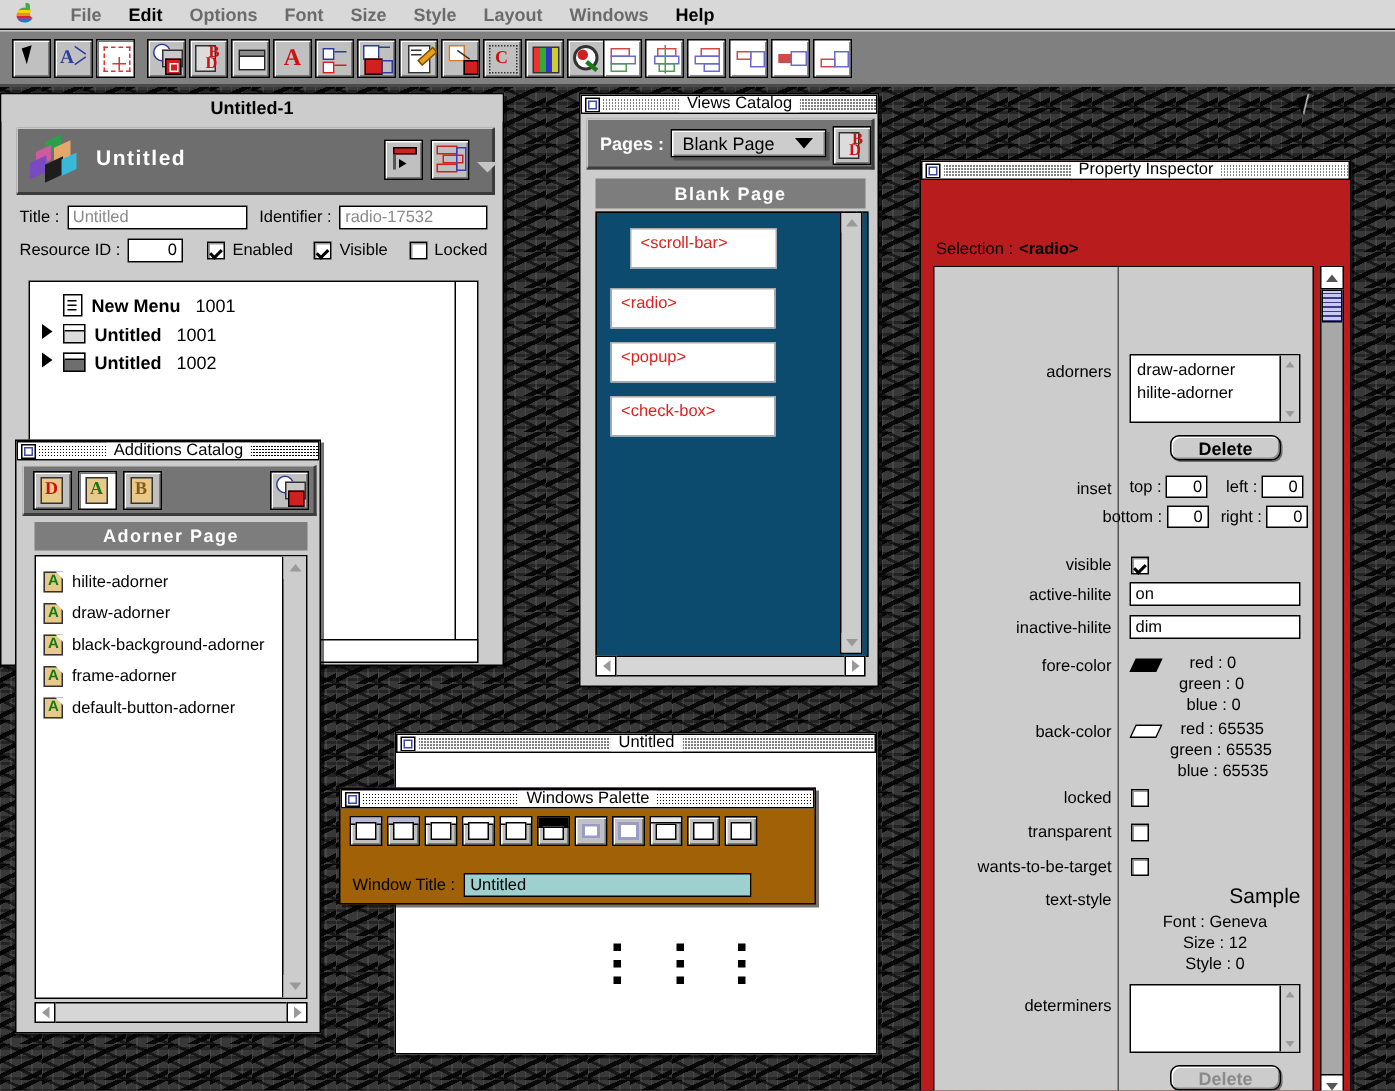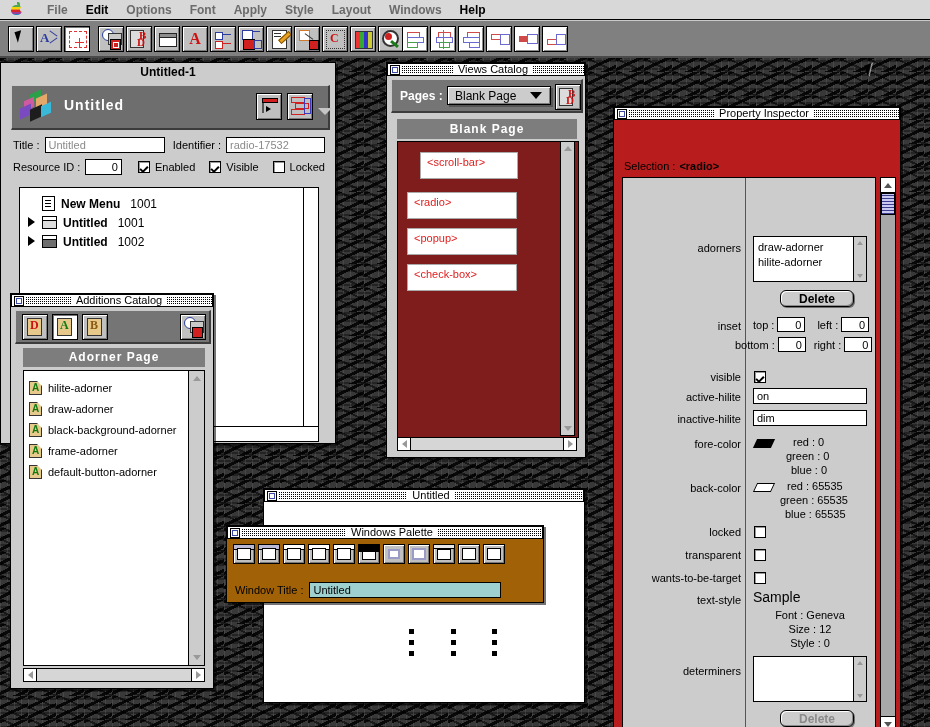--- a/index.html
+++ b/index.html
@@ -200,21 +200,21 @@
 <div id="menubar">
   <div class="apple-logo">
     <div class="stem"></div>
       <div class="b"></div>
       <div class="bite"></div>
   </div>
   <div class="menu-item">File</div>
   <div class="menu-item enabled">Edit</div>
   <div class="menu-item">Options</div>
   <div class="menu-item">Font</div>
-  <div class="menu-item">Apply</div>
+  <div class="menu-item">Size</div>
   <div class="menu-item">Style</div>
   <div class="menu-item">Layout</div>
   <div class="menu-item">Windows</div>
   <div class="menu-item enabled">Help</div>
 </div>
 
 <div id="toolbar">
   <div class="tb-group" style="left:8px;">
     <div class="tb-btn">
         <div class="g arrowptr"></div>
@@ -513,21 +513,21 @@
     </div>
     <div class="tb-btn" style="position:absolute;left:163px;top:4px;width:26px;height:26px;">
       <div class="g" style="left:3px;top:3px;width:12px;height:16px;background:#dcdcdc;border:1px solid #333;"></div>
       <div class="g" style="left:12px;top:2px;font-size:11px;font-weight:bold;color:#cc1111;font-family:'Liberation Serif',serif;">B</div>
       <div class="g" style="left:10px;top:9px;font-size:11px;font-weight:bold;color:#cc1111;font-family:'Liberation Serif',serif;">D</div>
     </div>
   </div>
 
   <div class="hdrbar" style="position:absolute;left:10px;top:56px;width:180px;height:20px;line-height:20px;">Blank Page</div>
 
-  <div style="position:absolute;left:10px;top:78px;width:180px;height:295px;background:#7f1d1d;border:1px solid #000;overflow:hidden;">
+  <div style="position:absolute;left:10px;top:78px;width:180px;height:295px;background:#0c4a6e;border:1px solid #000;overflow:hidden;">
     <div class="viewcell" style="position:absolute;left:22px;top:10px;width:98px;height:27px;">
       <span class="redtag">&lt;scroll-bar&gt;</span>
     </div>
     <div class="viewcell" style="position:absolute;left:9px;top:50px;width:110px;height:27px;">
       <span class="redtag">&lt;radio&gt;</span>
     </div>
     <div class="viewcell" style="position:absolute;left:9px;top:86px;width:110px;height:27px;">
       <span class="redtag">&lt;popup&gt;</span>
     </div>
     <div class="viewcell" style="position:absolute;left:9px;top:122px;width:110px;height:27px;">
@@ -707,21 +707,21 @@
     <div class="prop-label" style="position:absolute;left:0;top:348px;width:118px;">locked</div>
     <span class="checkbox" style="position:absolute;left:131px;top:348px;"></span>
 
     <div class="prop-label" style="position:absolute;left:0;top:371px;width:118px;">transparent</div>
     <span class="checkbox" style="position:absolute;left:131px;top:371px;"></span>
 
     <div class="prop-label" style="position:absolute;left:0;top:394px;width:118px;">wants-to-be-target</div>
     <span class="checkbox" style="position:absolute;left:131px;top:394px;"></span>
 
     <div class="prop-label" style="position:absolute;left:0;top:416px;width:118px;">text-style</div>
-    <div style="position:absolute;left:130px;top:411px;width:114px;text-align:left;font-size:14px;">Sample</div>
+    <div style="position:absolute;left:130px;top:411px;width:114px;text-align:right;font-size:14px;">Sample</div>
     <div style="position:absolute;left:130px;top:431px;width:114px;text-align:center;font-size:11px;">Font : Geneva</div>
     <div style="position:absolute;left:130px;top:445px;width:114px;text-align:center;font-size:11px;">Size : 12</div>
     <div style="position:absolute;left:130px;top:459px;width:114px;text-align:center;font-size:11px;">Style : 0</div>
 
     <div class="prop-label" style="position:absolute;left:0;top:487px;width:118px;">determiners</div>
     <div class="listbox" style="position:absolute;left:130px;top:478px;width:114px;height:46px;">
       <div style="position:absolute;right:0;top:0;width:12px;height:100%;background:#ccc;border-left:1px solid #000;">
         <div class="sb-arrow" style="left:0;top:0;width:12px;height:11px;background:#ccc;border:none;">
             <div class="tri tri-up" style="border-left-width:3px;border-right-width:3px;border-bottom-width:4px;"></div>
           </div>

